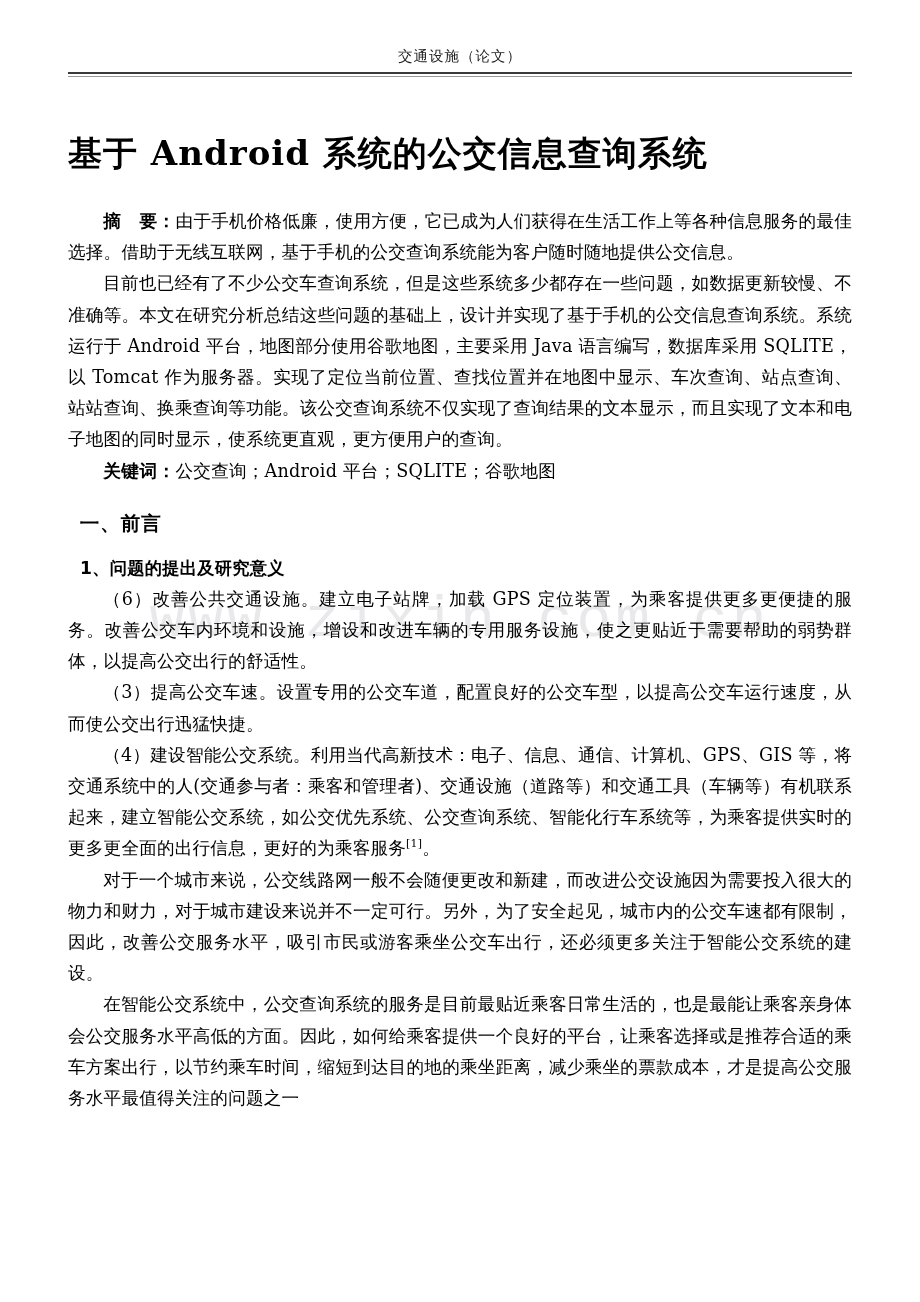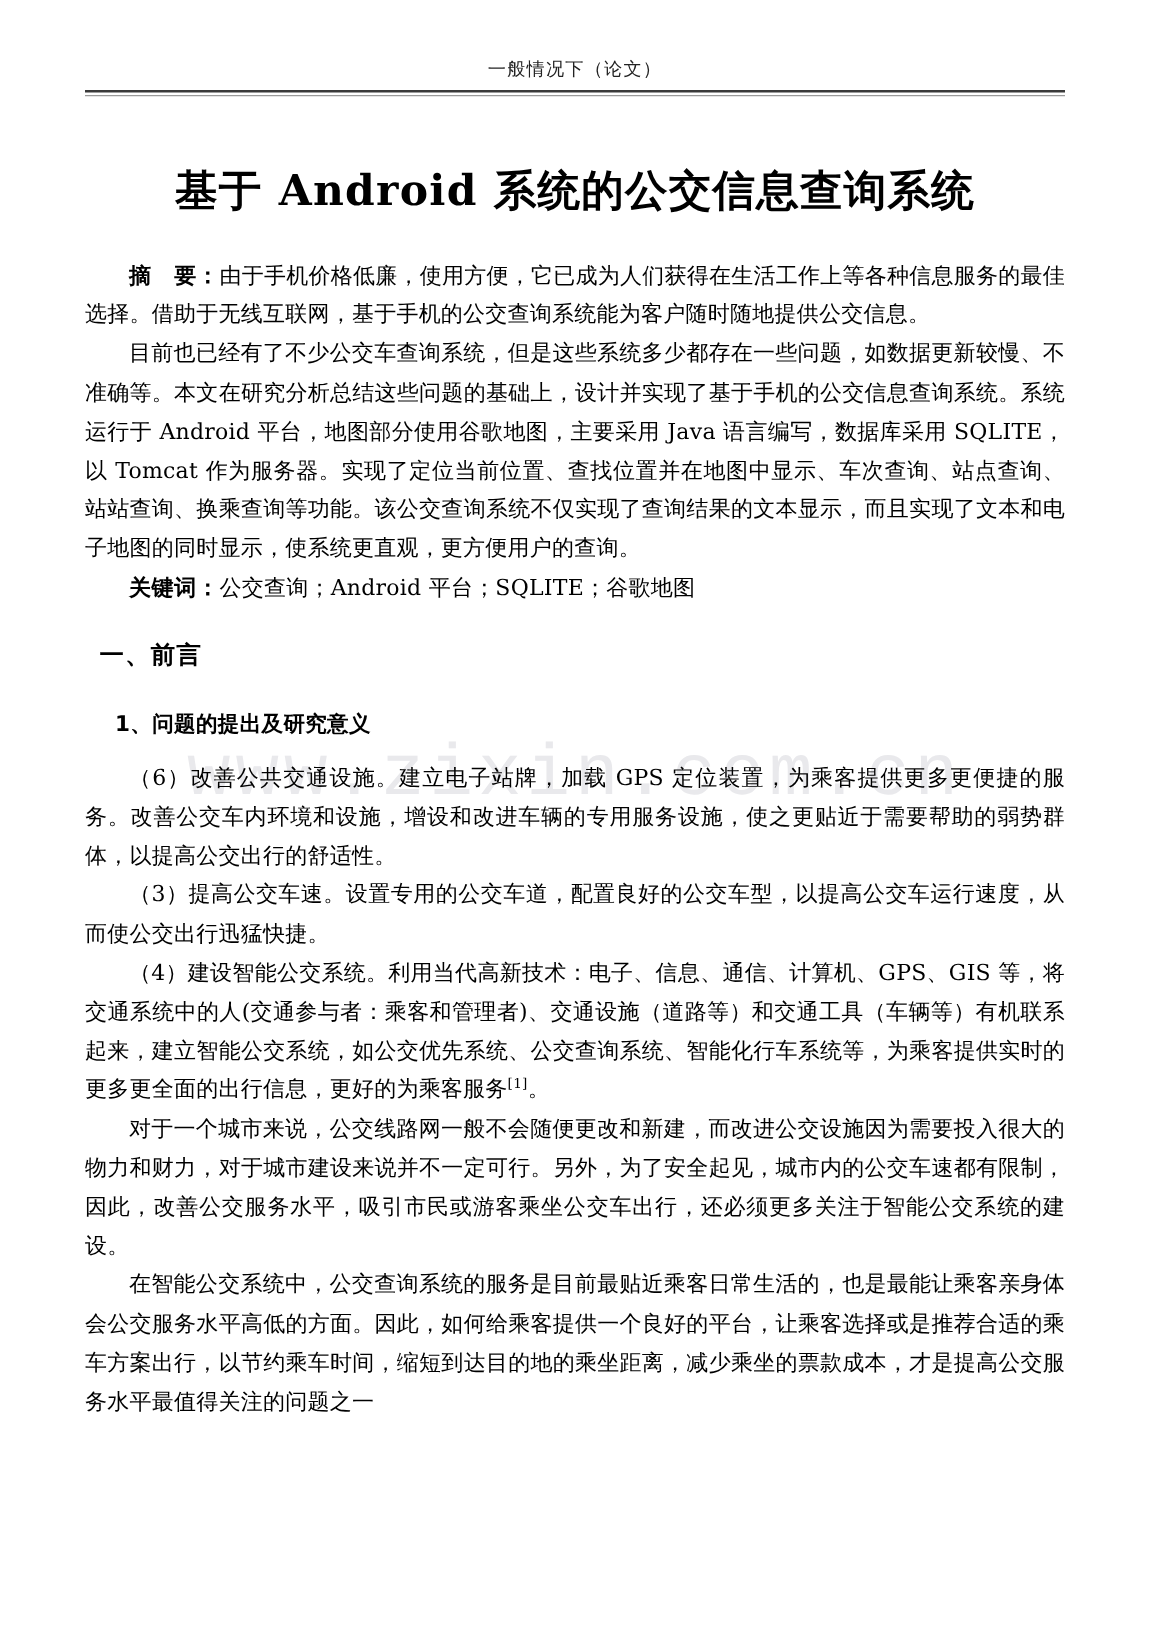--- a/index.html
+++ b/index.html
@@ -71,21 +71,21 @@
     height: 2px;
     padding: 0;
   }
 
   
   .doc-title {
     position: absolute;
     top: 108px;
     left: 68px;
     width: 784px;
-    text-align: center;
+    text-align: left;
     font-family: "DejaVu Sans", "Liberation Sans", sans-serif;
     font-weight: bold;
     font-size: 34px;
     letter-spacing: 1px;
     line-height: 1.3;
     white-space: nowrap;
   }
   .doc-title .latin {
     font-family: "DejaVu Serif", "Liberation Serif", serif;
     font-weight: bold;
@@ -128,40 +128,40 @@
   h2.sec-heading {
     margin: 0;
     font-family: "DejaVu Sans", "Liberation Sans", sans-serif;
     font-weight: bold;
     font-size: 19.5px;
     letter-spacing: 1px;
     text-indent: 0.6em;
     line-height: 34px;
   }
   h3.sub-heading {
-    margin: 12px;
+    margin: 0;
     font-family: "DejaVu Sans", "Liberation Sans", sans-serif;
     font-weight: bold;
     font-size: 17.2px;
     letter-spacing: 0.3px;
     text-indent: 0.7em;
     line-height: 31px;
   }
 </style>
 </head>
 <body>
 
 <div class="page">
 
   <div class="watermark">www.zixin.com.cn</div>
 
   <div class="content">
 
     <div class="header">
-      <div class="header-title">一般情况下（论文）</div>
+      <div class="header-title">交通设施（论文）</div>
       <hr class="header-rule">
     </div>
 
     <h1 class="doc-title"><span>基于 </span><span class="latin">Android</span><span> 系统的公交信息查询系统</span></h1>
 
     <div class="body-block">
 
       <p class="para"><span class="lbl">摘　要：</span><span>由于手机价格低廉，使用方便，它已成为人们获得在生活工作上等各种信息服务的最佳选择。借助于无线互联网，基于手机的公交查询系统能为客户随时随地提供公交信息。</span></p>
 
       <p class="para">目前也已经有了不少公交车查询系统，但是这些系统多少都存在一些问题，如数据更新较慢、不准确等。本文在研究分析总结这些问题的基础上，设计并实现了基于手机的公交信息查询系统。系统运行于 Android 平台，地图部分使用谷歌地图，主要采用 Java 语言编写，数据库采用 SQLITE，以 Tomcat 作为服务器。实现了定位当前位置、查找位置并在地图中显示、车次查询、站点查询、站站查询、换乘查询等功能。该公交查询系统不仅实现了查询结果的文本显示，而且实现了文本和电子地图的同时显示，使系统更直观，更方便用户的查询。</p>

